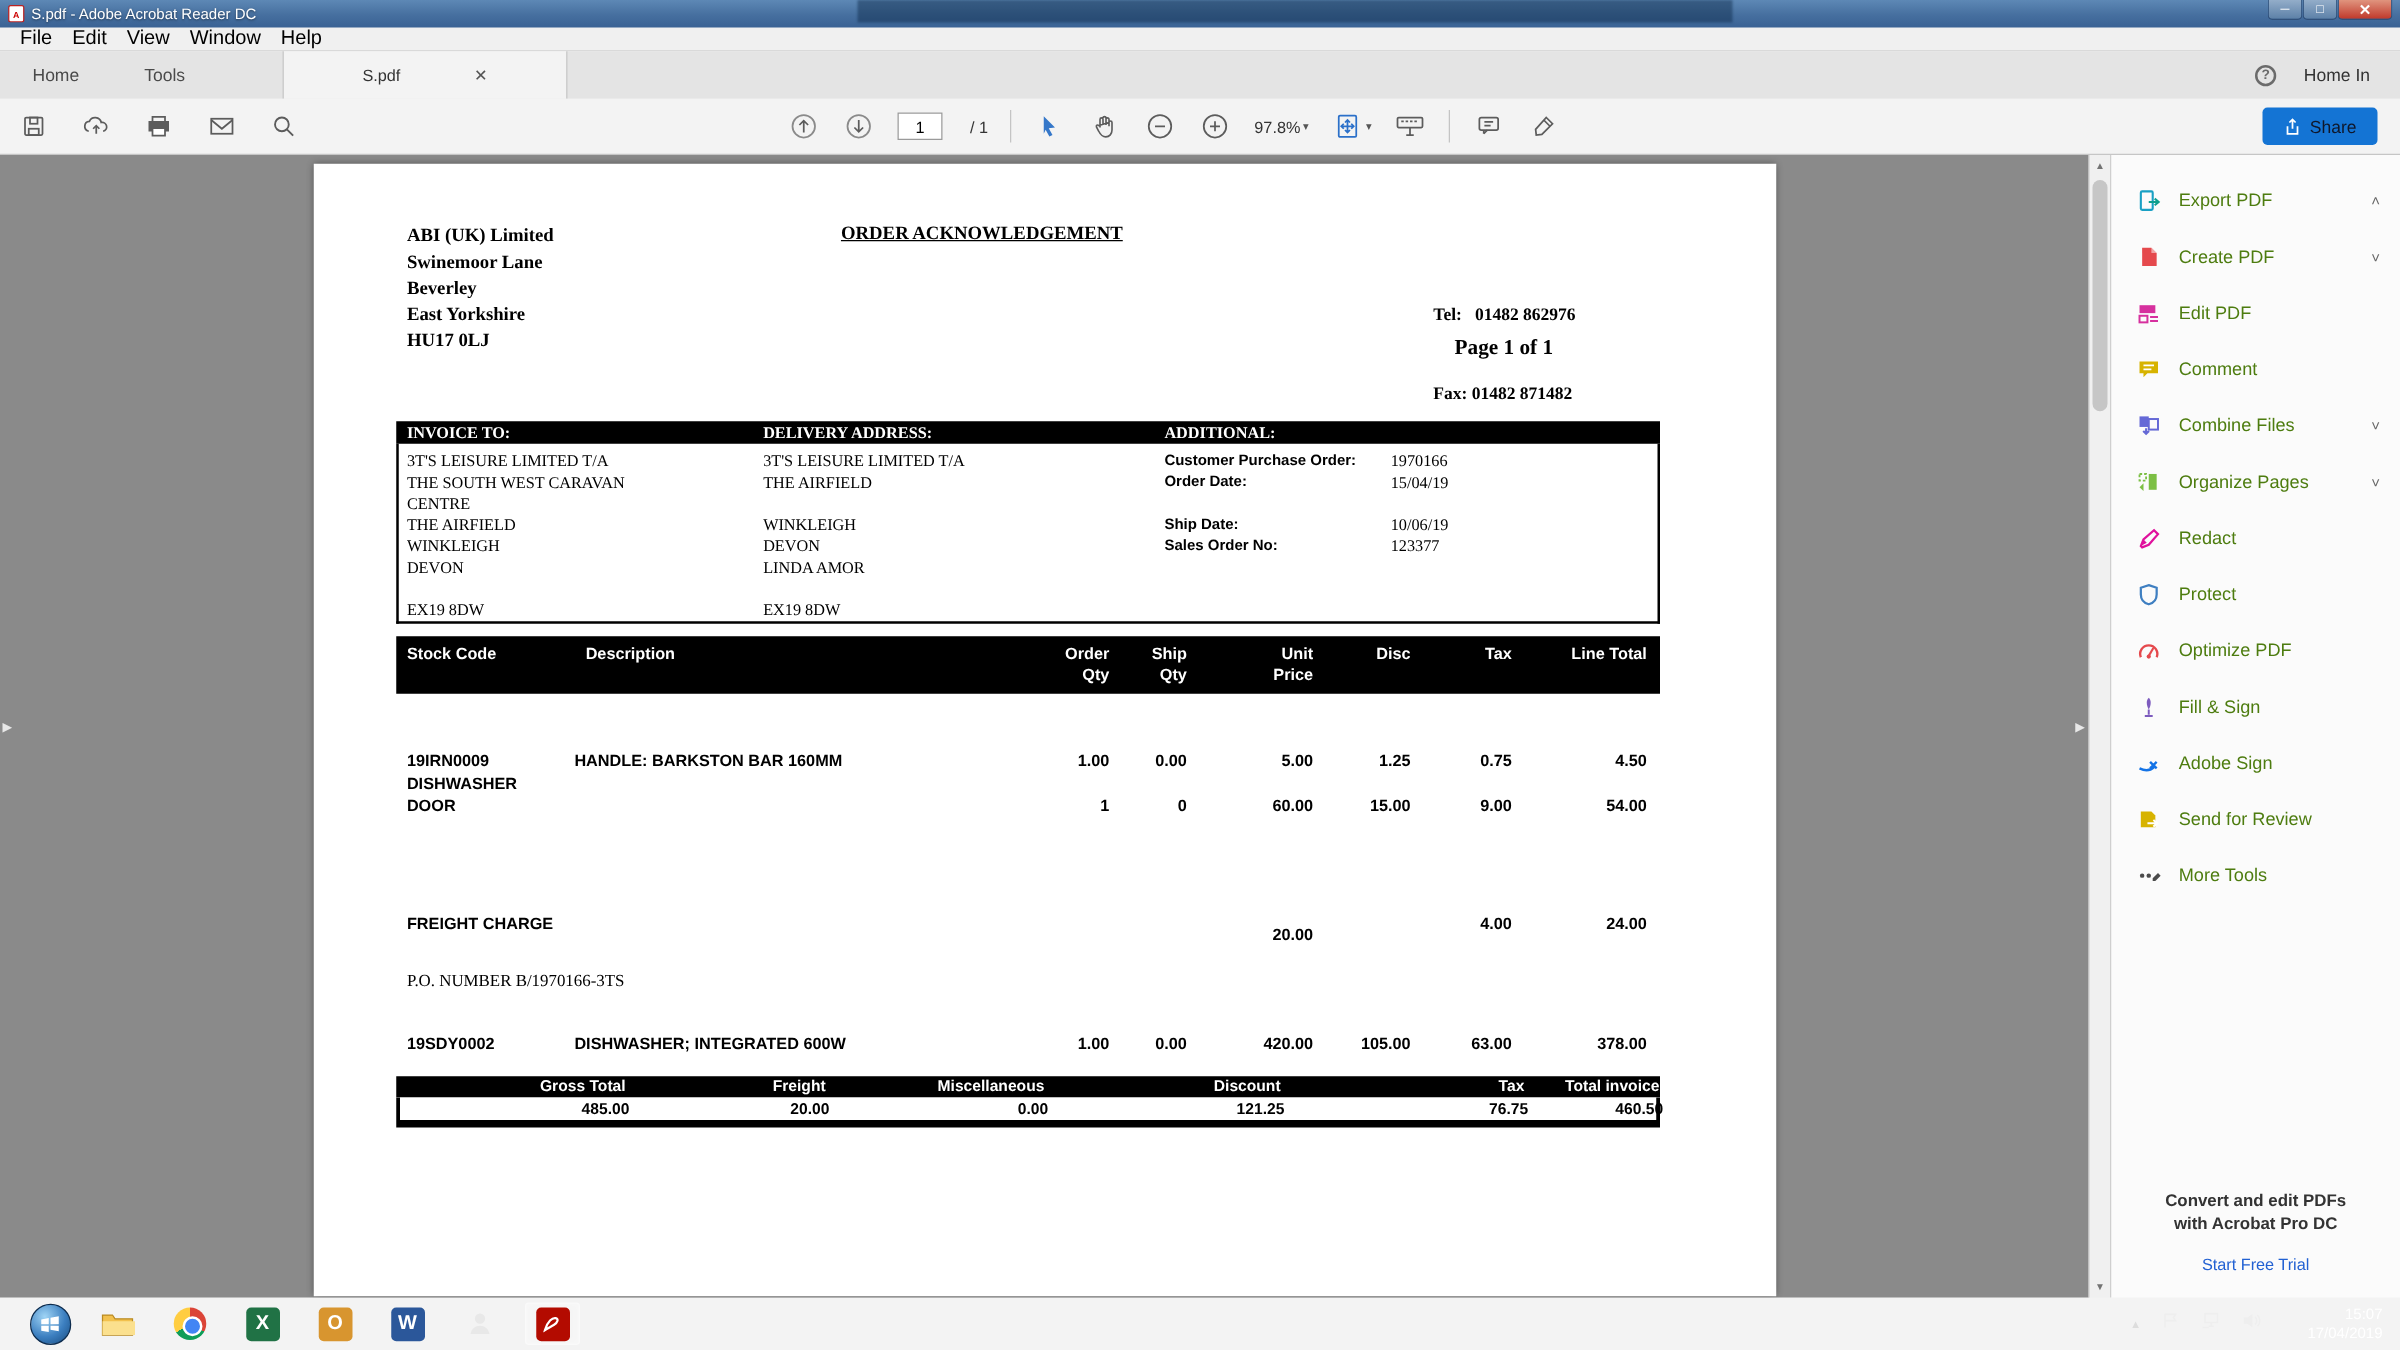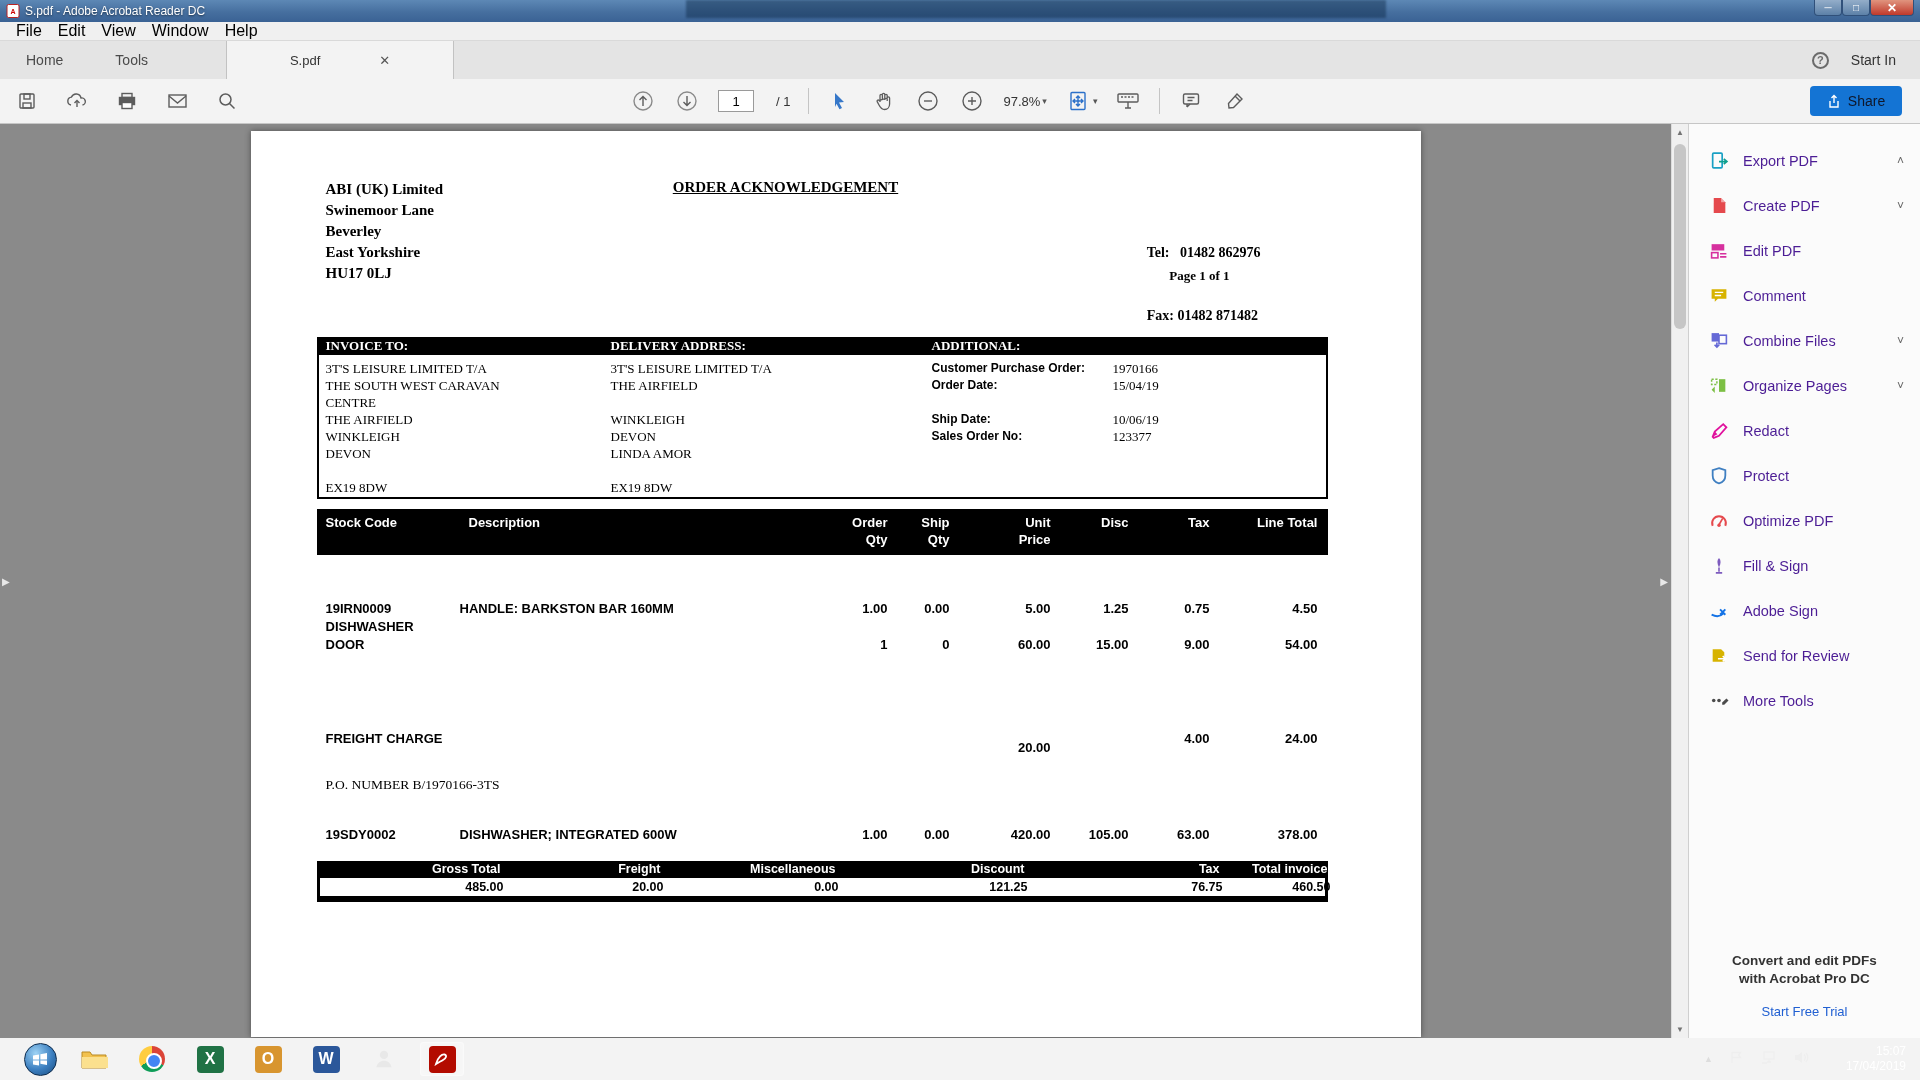--- a/index.html
+++ b/index.html
@@ -51,21 +51,21 @@
   .scrollbar { flex:0 0 17px; background:#f0f0f0; border-left:1px solid #dcdcdc; position:relative; }
   .sb-arrow { position:absolute; left:0; width:16px; text-align:center; color:#737373; font-size:8px; }
   .sb-arrow.up { top:4px; } .sb-arrow.down { bottom:4px; }
   .sb-thumb { position:absolute; left:2px; top:20px; width:12px; height:185px; background:#c6c6c6; border-radius:6px; }
 
   
   .page { position:absolute; left:50%; transform:translateX(-50%); top:7px; width:1170px; height:906px; background:#fff; box-shadow:0 0 6px rgba(0,0,0,.45); font-family:"Liberation Serif",serif; color:#000; }
   .company { position:absolute; left:75px; top:48px; font-weight:bold; font-size:15px; line-height:21px; }
   .doc-title { position:absolute; left:395px; top:48px; width:280px; text-align:center; font-weight:bold; font-size:15px; text-decoration:underline; }
   .telfax { position:absolute; right:160px; top:69px; text-align:left; font-weight:bold; font-size:14px; line-height:21px; white-space:pre; }
-  .pageof { position:absolute; right:191px; top:137px; font-weight:bold; font-size:13px; }
+  .pageof { position:absolute; right:178px; top:137px; font-weight:bold; font-size:17px; }
 
   .addr-table { position:absolute; left:66px; top:206px; width:1011px; }
   .addr-band { background:#000; color:#fff; height:18px; display:grid; grid-template-columns:294px 321px 396px; font-weight:bold; font-size:13px; line-height:18px; }
   .addr-band span:first-child { padding-left:9px; }
   .addr-body { border:2px solid #000; border-top:none; height:144px; display:grid; grid-template-columns:292px 321px 181px 213px; font-size:13px; line-height:17px; padding-top:5px; }
   .addr-col-inv { padding-left:7px; }
   .addr-lab { font-family:"Liberation Sans",sans-serif; font-weight:bold; font-size:12px; }
   .addr-val { font-size:13px; }
 
   .items-band { position:absolute; left:66px; top:378px; width:1011px; height:46px; background:#000; color:#fff; display:grid; grid-template-columns:143px 297px 131px 62px 101px 78px 81px 108px; font-family:"Liberation Sans",sans-serif; font-weight:bold; font-size:13px; padding-top:5px; line-height:17px; }
@@ -82,21 +82,21 @@
   .trow span { text-align:right; }
   .tband { background:#000; color:#fff; height:17px; line-height:17px; }
   .tvals { background:#fff; color:#000; height:18px; line-height:18px; border-left:3px solid #000; border-right:3px solid #000; width:1011px; }
   .tbar { background:#000; height:6px; }
 
   
   .tools-panel { flex:0 0 232px; background:#fbfbfb; border-left:1px solid #cfcfcf; position:relative; }
   .panel-items { padding-top:14px; }
   .panel-item { height:45px; display:flex; align-items:center; padding:0 16px 0 20px; cursor:default; }
   .panel-item svg { flex:0 0 20px; }
-  .panel-label { font-size:14.5px; color:#4c1d95; margin-left:14px; flex:1; }
+  .panel-label { font-size:14.5px; color:#4d7c0f; margin-left:14px; flex:1; }
   .chev { color:#666; font-size:12px; }
   .promo { position:absolute; left:0; right:0; top:828px; text-align:center; }
   .promo-text { font-size:13.5px; font-weight:bold; color:#333; line-height:18px; }
   .trial { display:inline-block; margin-top:16px; font-size:13px; color:#2160d2; text-decoration:none; }
 
   
   .taskbar { height:42px; flex:0 0 42px; background:linear-gradient(180deg,#2e4f74 0%,#1a3least 0), linear-gradient(180deg,#305278 0%,#15283f 40%,#0e1f33 100%); display:flex; align-items:center; position:relative; }
   .start-orb { width:33px; height:33px; border-radius:50%; margin-left:8px; background:radial-gradient(circle at 35% 30%,#9fd4f5,#3c7fc0 55%,#174a7e); border:1px solid #0d2c4e; display:flex; align-items:center; justify-content:center; }
   .tb-icons { display:flex; align-items:center; gap:14px; margin-left:14px; }
   .task-icon { width:44px; height:34px; display:flex; align-items:center; justify-content:center; border-radius:3px; }
@@ -139,21 +139,21 @@
 
   <div class="tabbar">
     <div class="tab">Home</div>
     <div class="tab">Tools</div>
     <div class="doc-tab">
       <span>S.pdf</span>
       <span class="tab-close">✕</span>
     </div>
     <div class="tab-right">
       <span class="help">?</span>
-      <span class="signin">Start In</span>
+      <span class="signin">Home In</span>
     </div>
   </div>
 
   <div class="toolbar">
     <div class="tb-group tb-left">
       <span class="tbi">
           <svg width="20" height="20" viewBox="0 0 20 20" fill="none" stroke="#5c5c5c" stroke-width="1.4">
             <rect x="3" y="3" width="14" height="14" rx="1"></rect>
             <rect x="7" y="3" width="6" height="5"></rect>
             <rect x="6" y="12" width="8" height="5"></rect>

